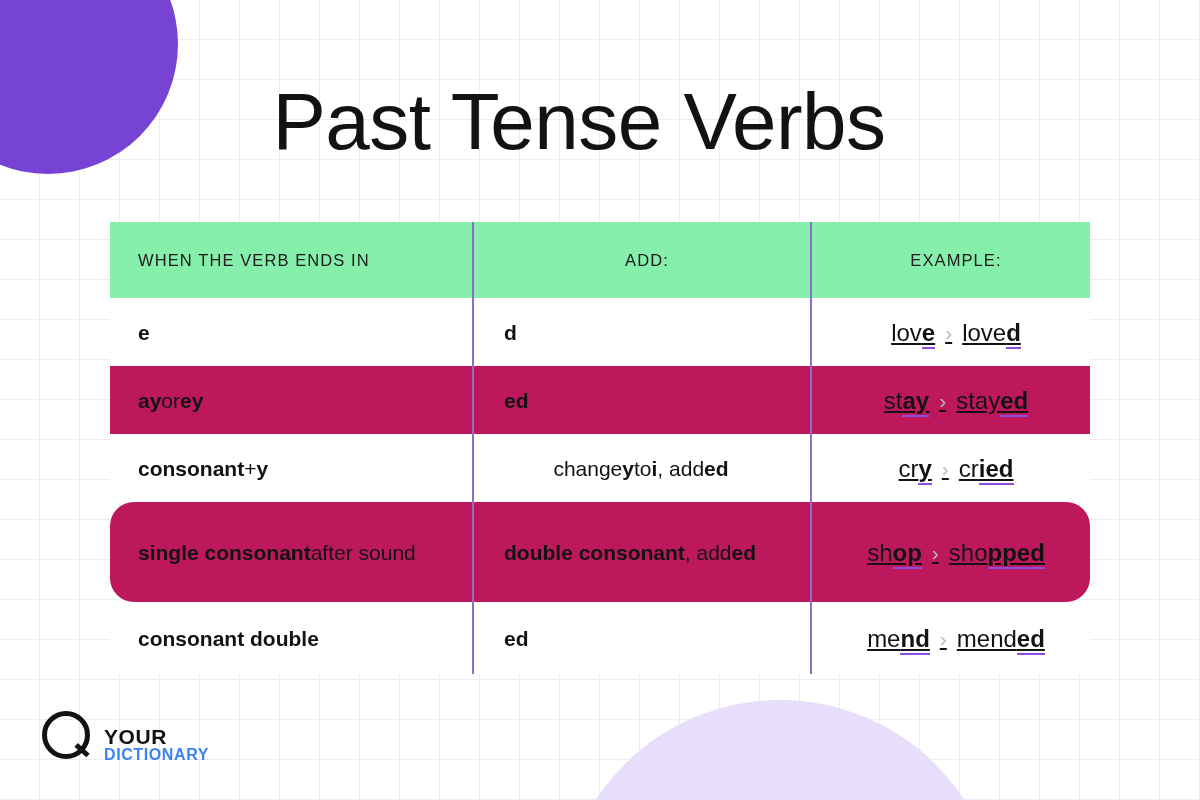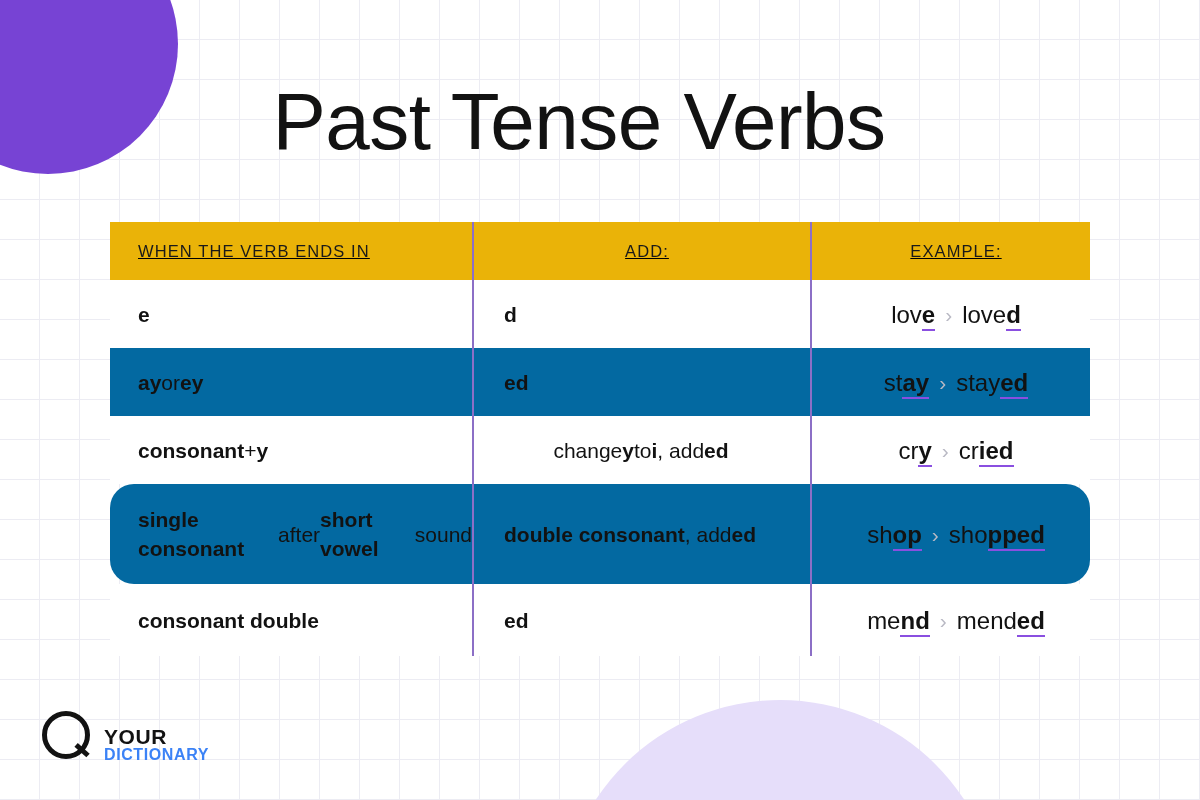--- a/index.html
+++ b/index.html
@@ -75,56 +75,56 @@
   .cell {
     box-sizing: border-box;
     position: relative;
   }
   .col1 { width: 362px; padding-left: 28px; }
   .col2 { width: 338px; padding-left: 32px; }
   .col3 { width: 280px; padding-left: 12px; }
 
   
   .header-row {
-    background: #eab308;
-    height: 58px;
-    text-decoration: underline;
+    background: #86efac;
+    height: 76px;
   }
   .header-row .cell {
     display: flex;
     align-items: center;
     font-size: 16.5px;
     letter-spacing: 1.1px;
     color: #1a1a1a;
     font-weight: 400;
   }
   .header-row .col2 { justify-content: center; padding-left: 12px; }
   .header-row .col3 { justify-content: center; }
 
   
   .body-row { background: #ffffff; }
-  .body-row.alt { background: #0369a1; }
+  .body-row.alt { background: #be185d; }
   .body-row .cell {
     display: flex;
     align-items: center;
     font-size: 21px;
     color: #121212;
     line-height: 29px;
   }
   .r1 { height: 68px; }
   .r2 { height: 68px; }
   .r3 { height: 68px; text-align: center; }
   .r4 { height: 100px; border-radius: 24px; }
   .r5 { height: 72px; }
 
   .body-row .col2 { justify-content: flex-start; }
   .body-row.c2center .col2 { justify-content: center; padding-left: 0; }
   .body-row .col3 {
     justify-content: center;
     font-size: 24px;
+    text-decoration: underline;
   }
   .r4 .col1, .r4 .col2 { align-items: center; }
 
   
   .vline {
     position: absolute;
     width: 1.5px;
     background: #8c6fc6;
   }
   .vline-1 { left: 362px; top: 0; height: 100%; }
@@ -254,21 +254,21 @@
     <div class="cell col3">
       <span class="example">
         <span class="ex-word">cr<span class="u">y</span></span>
         <span class="arrow">›</span>
         <span class="ex-word">cr<span class="u">ied</span></span>
       </span>
     </div>
   </div>
 
   <div class="row body-row alt r4">
-    <div class="cell col1"><b>single consonant</b> after <b>short vowel</b> sound</div>
+    <div class="cell col1"><b>single consonant</b> after  sound</div>
     <div class="cell col2"><b>double consonant</b>, add <b>ed</b></div>
     <div class="cell col3">
       <span class="example">
         <span class="ex-word">sh<span class="u">op</span></span>
         <span class="arrow">›</span>
         <span class="ex-word">sho<span class="u">pped</span></span>
       </span>
     </div>
   </div>
 

